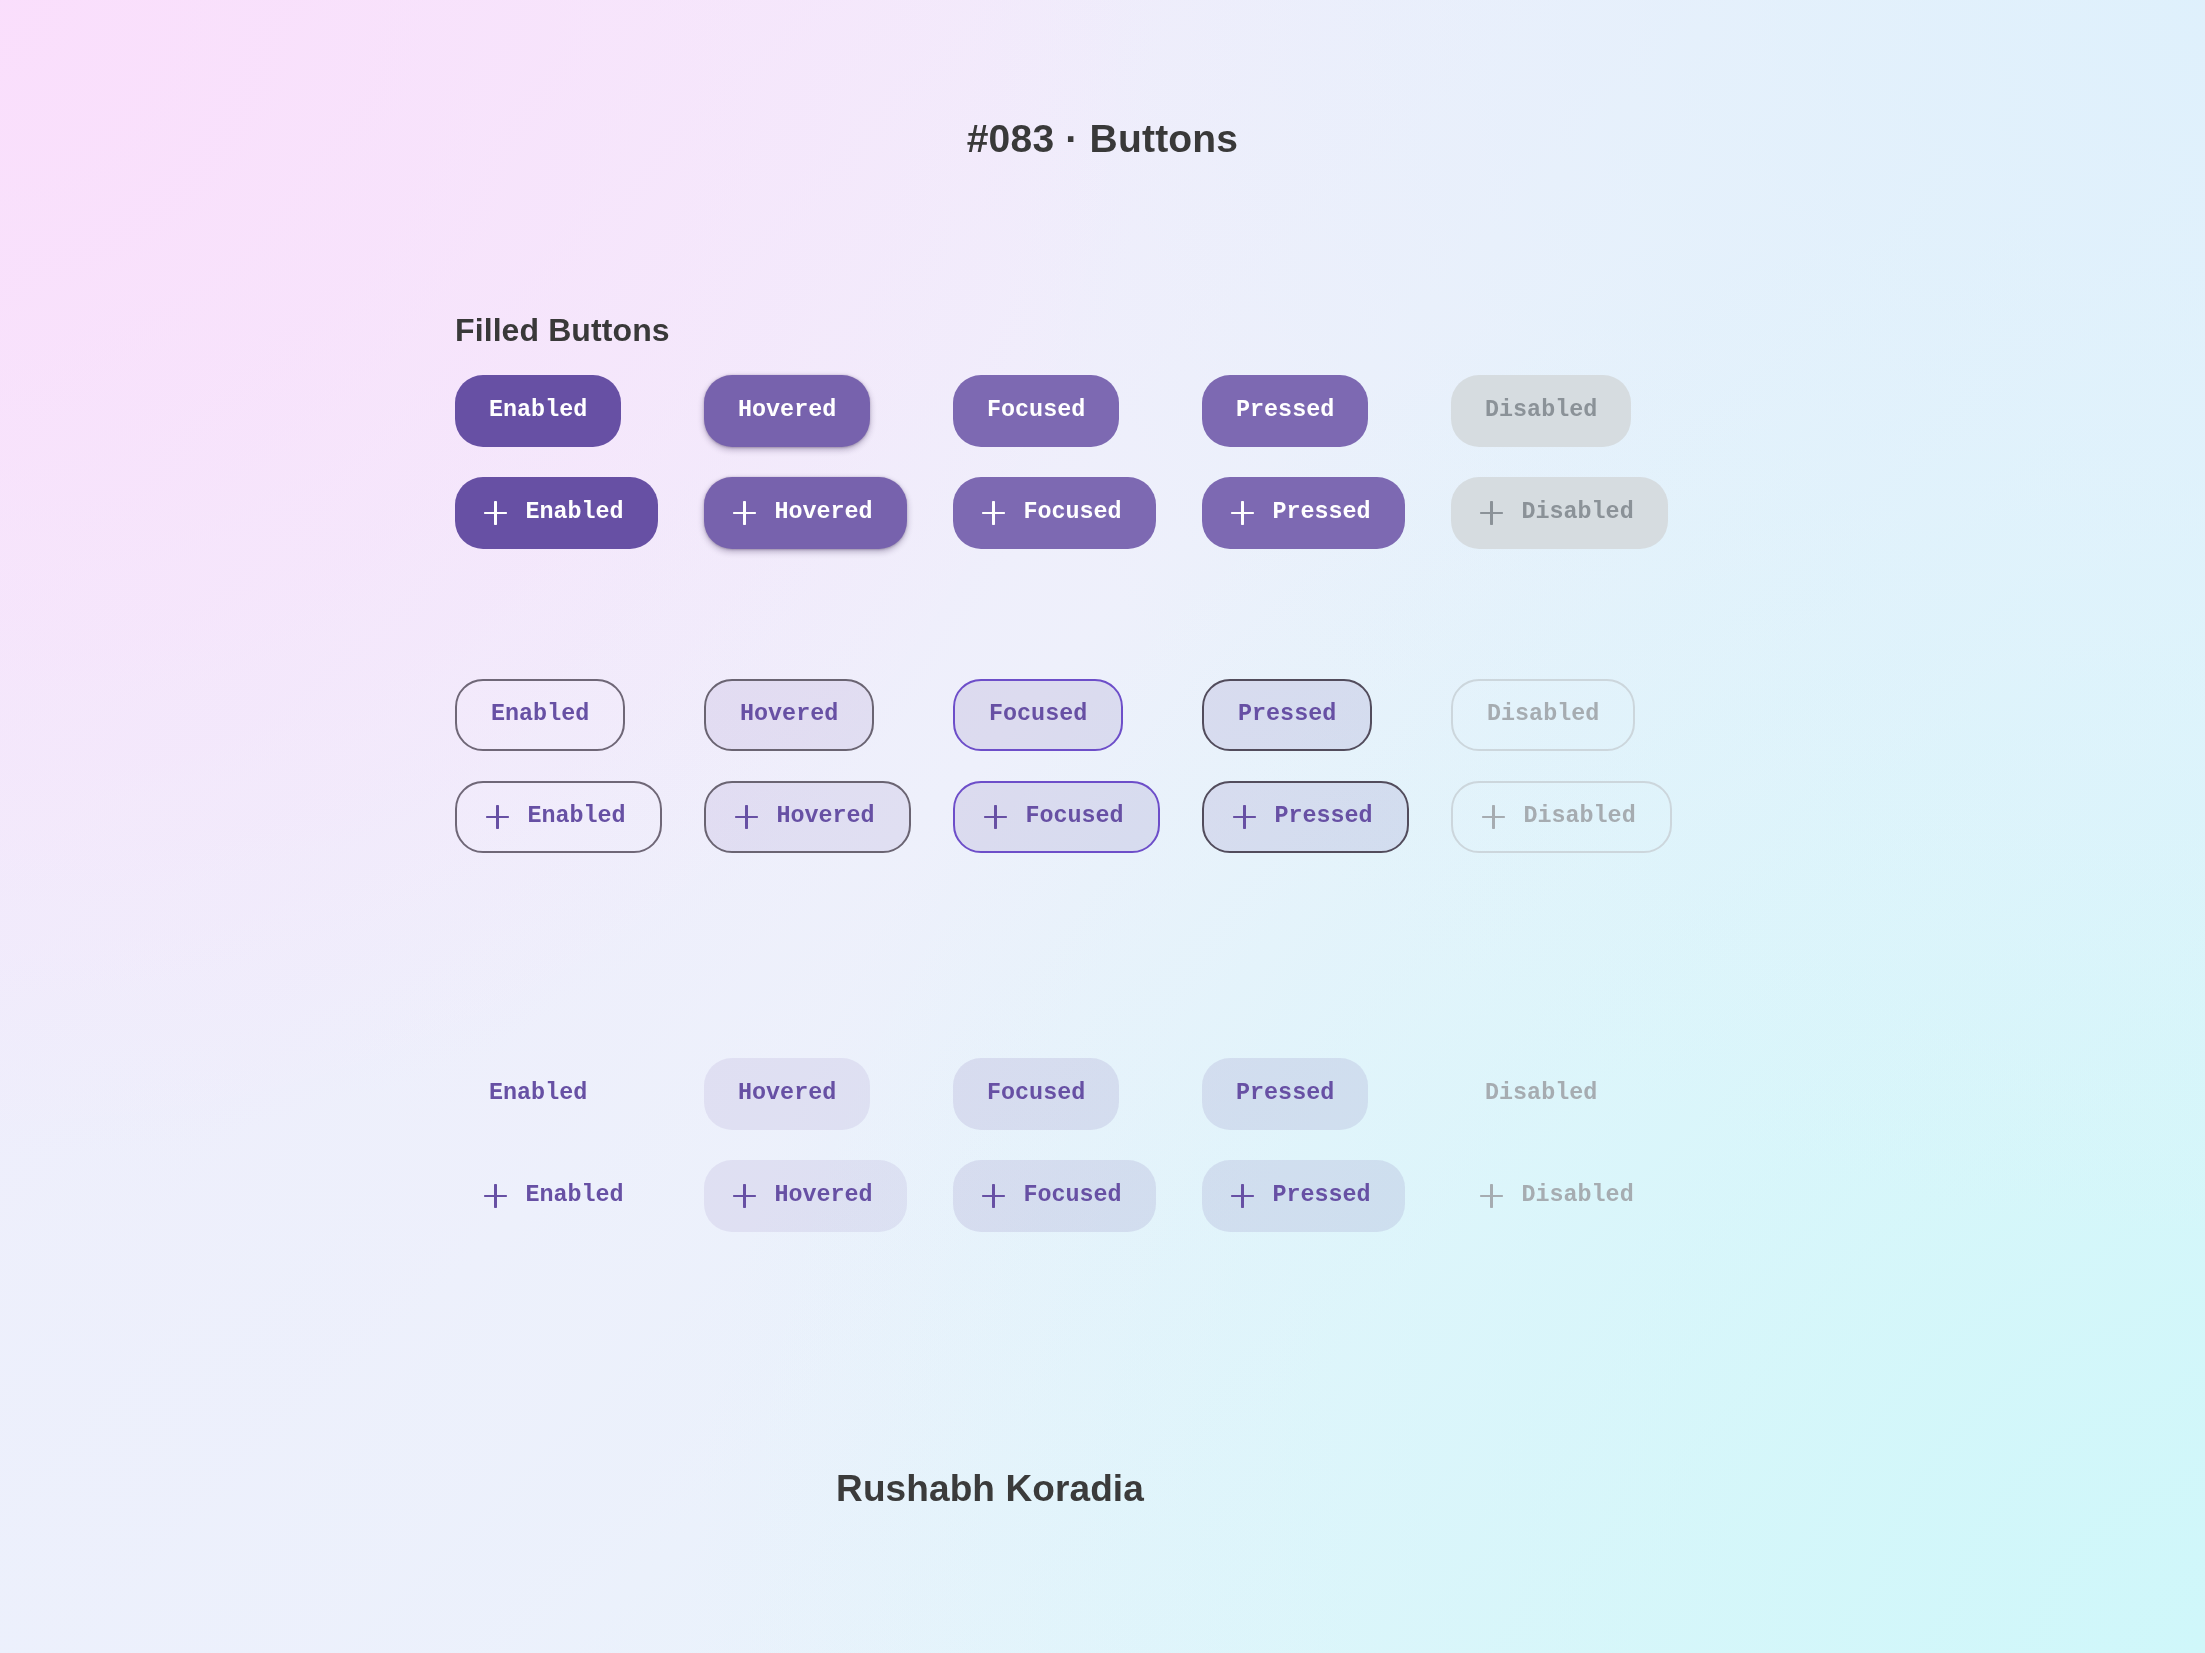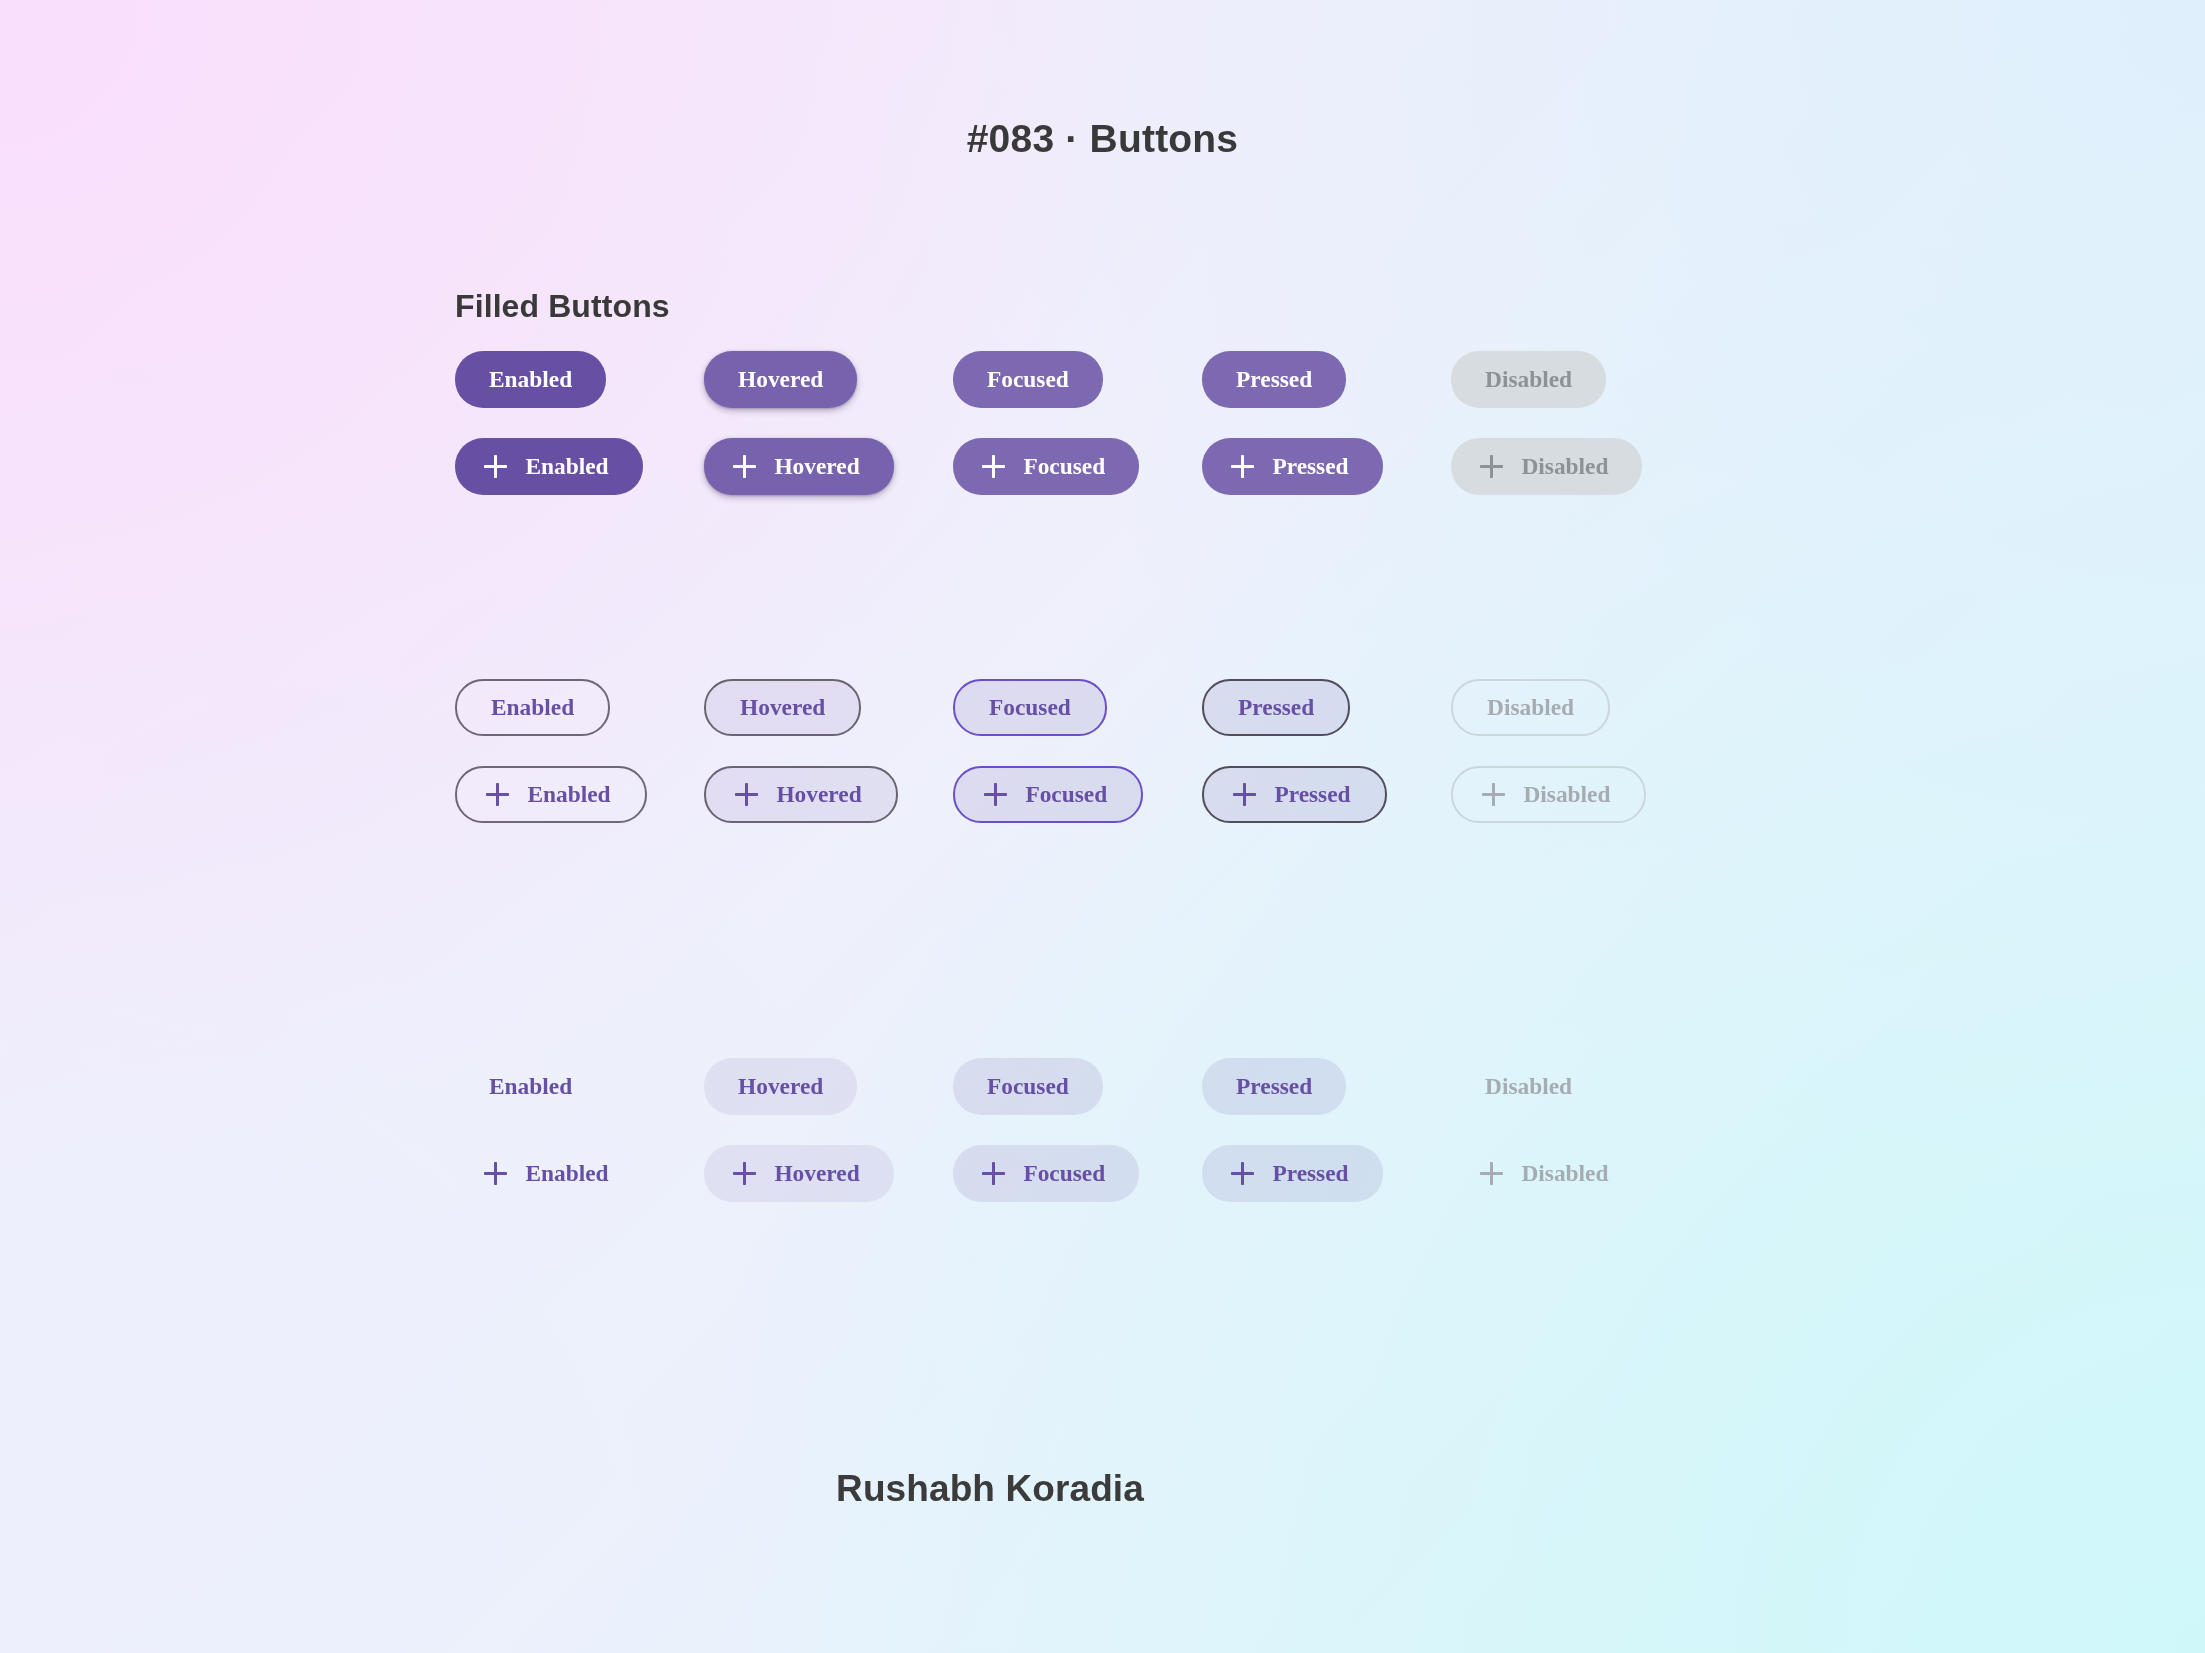--- a/index.html
+++ b/index.html
@@ -63,25 +63,25 @@
     align-items: center;
     justify-content: flex-start;
   }
 
   
   .btn {
     display: inline-flex;
     align-items: center;
     justify-content: center;
     gap: 18px;
-    height: 57px;
+    height: 72px;
     padding: 0 34px;
     border-radius: 28px;
     border: 0 solid transparent;
-    font-family: Liberation Serif, serif;
+    font-family: Liberation Mono, monospace;
     font-size: 23.4px;
     font-weight: bold;
     line-height: 1;
     white-space: nowrap;
     cursor: pointer;
     background: transparent;
   }
   .btn.with-icon { padding: 0 34px 0 29px; }
 
   .plus {
@@ -134,21 +134,21 @@
     letter-spacing: 0.1px;
   }
 </style>
 </head>
 <body>
 
 <div class="canvas">
 
   <div class="page-title">#083 · Buttons</div>
 
-  <div class="section" id="section-filled" style="top:288px;">
+  <div class="section" id="section-filled" style="top:312px;">
       <div class="section-title">Filled Buttons</div>
       <div class="row">
         <div class="slot" style="width: 249px;">
           <button class="btn filled enabled">
             <span>Enabled</span>
           </button>
         </div>
         <div class="slot" style="width: 249px;">
           <button class="btn filled hovered">
             <span>Hovered</span>

